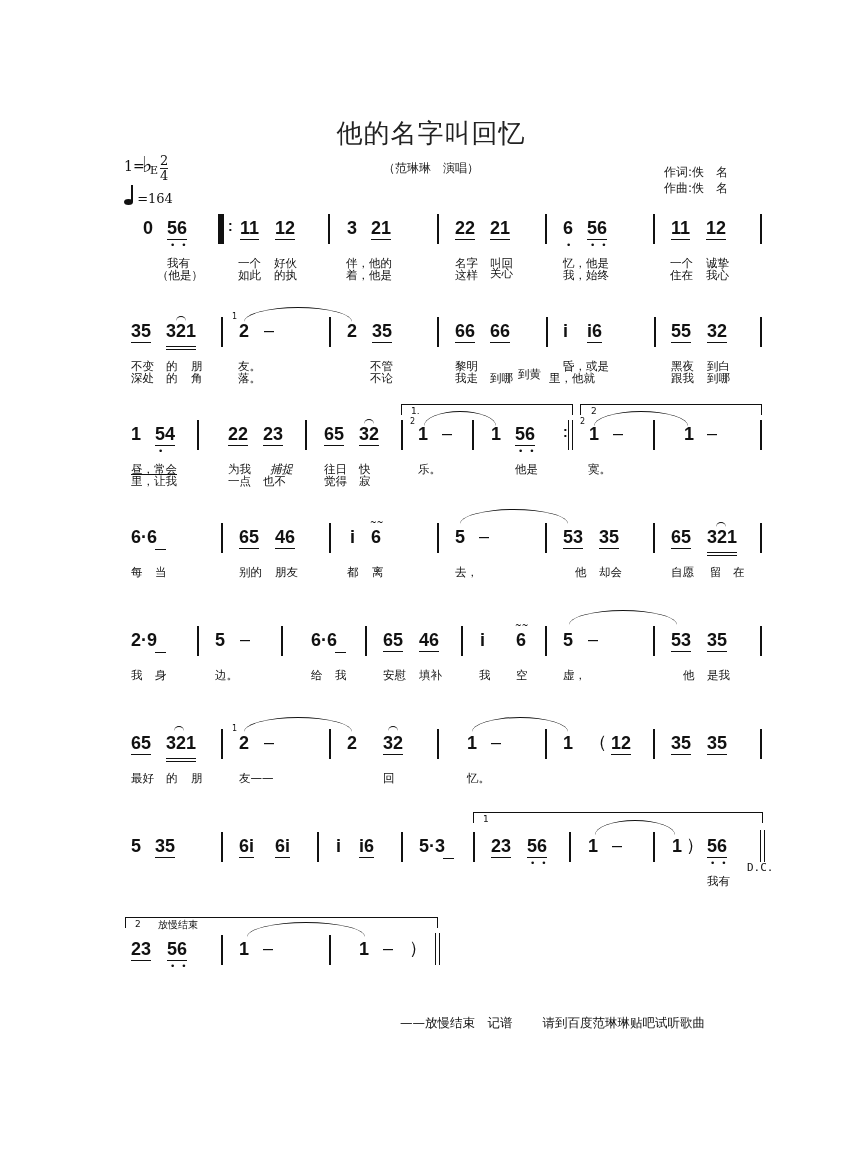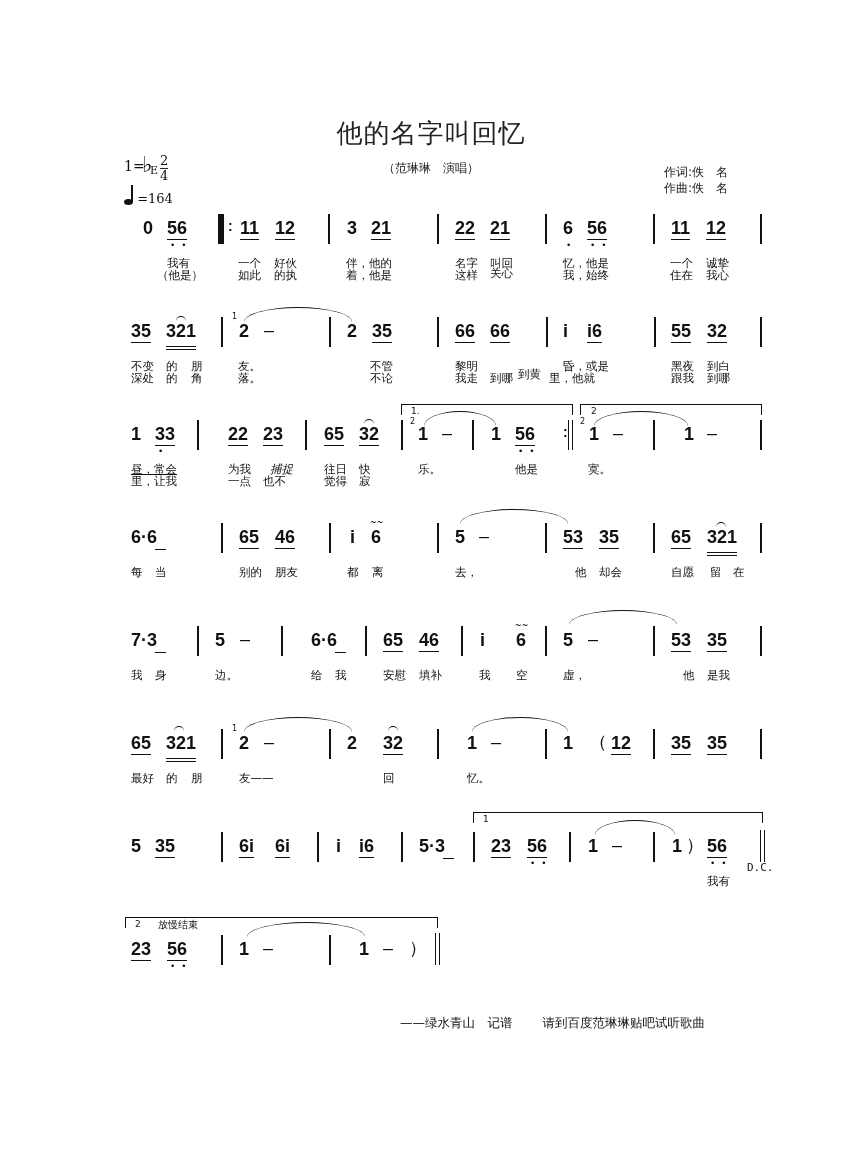--- a/index.html
+++ b/index.html
@@ -142,21 +142,21 @@
   <span class="ly" style="left:370px;top:59px;">不论</span>
   <span class="ly" style="left:455px;top:59px;">我走</span>
   <span class="ly" style="left:490px;top:59px;">到哪</span>
   <span class="ly" style="left:549px;top:59px;">里，他就</span>
   <span class="ly" style="left:671px;top:59px;">跟我</span>
   <span class="ly" style="left:707px;top:59px;">到哪</span>
 </div>
 
 <div class="row" style="top:416px;">
   <span class="n" style="left:131px;top:8px;">1</span>
-  <span class="n u" style="left:155px;top:8px;">33</span>
+  <span class="n u" style="left:155px;top:8px;">54</span>
   <span class="dots" style="left:158px;top:32px;">•</span>
   <span class="bar" style="left:197px;top:4px;"></span>
   <span class="n u" style="left:228px;top:8px;">22</span>
   <span class="n u" style="left:263px;top:8px;">23</span>
   <span class="bar" style="left:305px;top:4px;"></span>
   <span class="n u" style="left:324px;top:8px;">65</span>
   <span class="small-arc" style="left:364px;top:3px;"></span>
   <span class="n u" style="left:359px;top:8px;">32</span>
 
   <span class="bracket" style="left:401px;top:-12px;width:170px;"></span>
@@ -231,21 +231,21 @@
   <span class="ly" style="left:372px;top:47px;">离</span>
   <span class="ly" style="left:455px;top:47px;">去，</span>
   <span class="ly" style="left:575px;top:47px;">他</span>
   <span class="ly" style="left:599px;top:47px;">却会</span>
   <span class="ly" style="left:671px;top:47px;">自愿</span>
   <span class="ly" style="left:710px;top:47px;">留</span>
   <span class="ly" style="left:733px;top:47px;">在</span>
 </div>
 
 <div class="row" style="top:622px;">
-  <span class="n" style="left:131px;top:8px;">7·3</span>
+  <span class="n" style="left:131px;top:8px;">2·9</span>
   <span class="u" style="position:absolute;left:155px;top:29px;width:11px;"></span>
   <span class="bar" style="left:197px;top:4px;"></span>
   <span class="n" style="left:215px;top:8px;">5</span>
   <span class="n" style="left:240px;top:7px;font-weight:normal;">–</span>
   <span class="bar" style="left:281px;top:4px;"></span>
   <span class="n" style="left:311px;top:8px;">6·6</span>
   <span class="u" style="position:absolute;left:335px;top:29px;width:11px;"></span>
   <span class="bar" style="left:365px;top:4px;"></span>
   <span class="n u" style="left:383px;top:8px;">65</span>
   <span class="n u" style="left:419px;top:8px;">46</span>
@@ -356,16 +356,16 @@
   <span class="n" style="left:239px;top:8px;">1</span>
   <span class="n" style="left:263px;top:7px;font-weight:normal;">–</span>
   <span class="bar" style="left:329px;top:4px;"></span>
   <span class="n" style="left:359px;top:8px;">1</span>
   <span class="n" style="left:383px;top:7px;font-weight:normal;">–</span>
   <span class="n" style="left:409px;top:7px;font-weight:normal;">）</span>
   <span class="dbar2" style="left:435px;top:2px;height:32px;"></span>
 </div>
 
 <div class="abs footer">
-  <span>——绿水青山　记谱</span>
+  <span>——放慢结束　记谱</span>
   <span style="display:inline-block;width:22px;"></span>
   <span>请到百度范琳琳贴吧试听歌曲</span>
 </div>
 
 </body></html>

